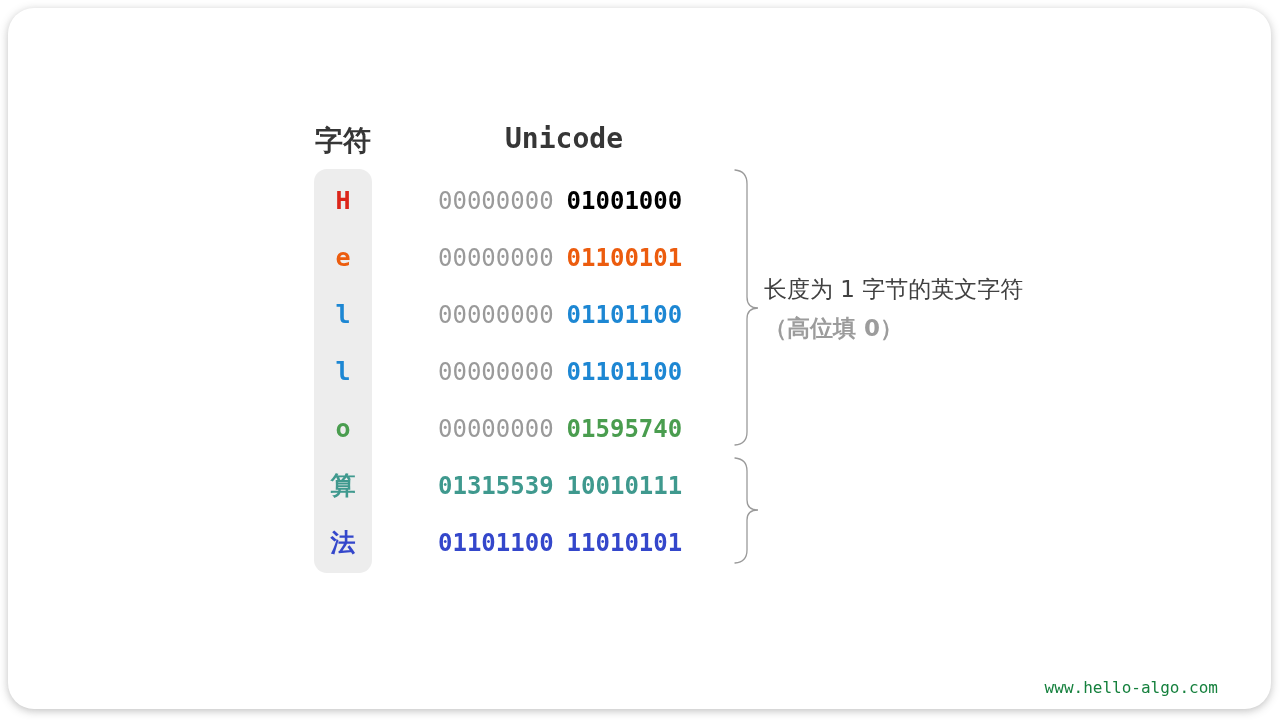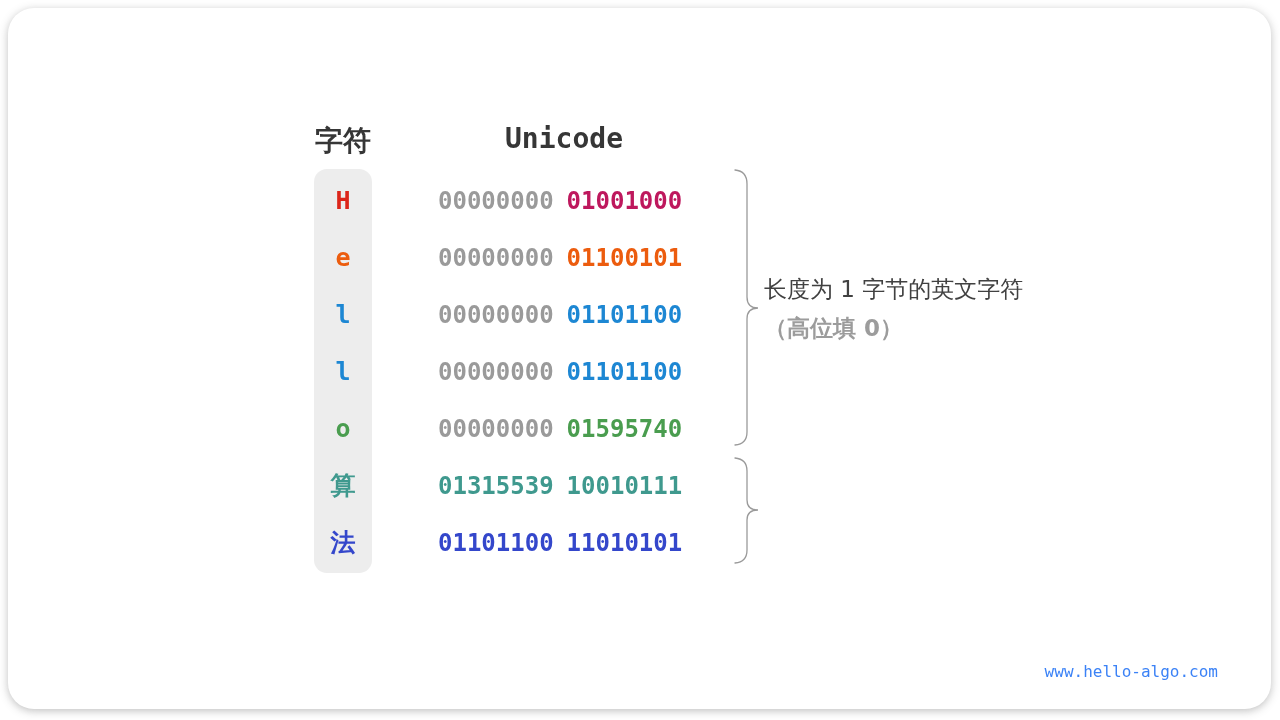--- a/index.html
+++ b/index.html
@@ -60,21 +60,21 @@
   .bin-row {
     height: 57px;
     display: flex;
     align-items: center;
     font-family: "DejaVu Sans Mono", monospace;
     font-size: 24px;
     white-space: pre;
   }
   .byte { font-weight: bold; }
   .byte + .byte { margin-left: 13px; }
-  .byte.padded { color: #9a9a9a; font-weight: bold; }
+  .byte.padded { color: #9a9a9a; font-weight: normal; }
 
   .braces-svg { position: absolute; left: 0; top: 0; width: 1280px; height: 720px; pointer-events: none; }
   .braces-svg path { fill: none; stroke: #9a9a9a; stroke-width: 1.3; stroke-linecap: round; }
 
   .annot {
     position: absolute;
     left: 756px;
     width: 348px;
     text-align: left;
     font-size: 23px;
@@ -86,24 +86,24 @@
   .annot-2 { top: 486px; }
   .annot .note {
     margin-top: 9px;
     color: #9c9c9c;
     font-weight: bold;
   }
 
   .watermark {
     position: absolute;
     right: 53px;
-    bottom: 28px;
+    bottom: 12px;
     font-family: "DejaVu Sans Mono", monospace;
     font-size: 16px;
-    color: #3b82f6;
+    color: #15803d;
   }
 </style>
 </head>
 <body>
 
 <div class="card">
 
   <div class="hdr hdr-char">字符</div>
   <div class="hdr hdr-unicode">Unicode</div>
 
@@ -111,21 +111,21 @@
   <div class="char-col" id="char-col">
       <div class="char-cell" style="color: rgb(220, 37, 26);">H</div>
       <div class="char-cell" style="color: rgb(236, 92, 14);">e</div>
       <div class="char-cell" style="color: rgb(29, 135, 211);">l</div>
       <div class="char-cell" style="color: rgb(29, 135, 211);">l</div>
       <div class="char-cell" style="color: rgb(74, 157, 79);">o</div>
       <div class="char-cell" style="color: rgb(63, 153, 142);">算</div>
       <div class="char-cell" style="color: rgb(52, 71, 203);">法</div>
     </div>
   <div class="bin-col" id="bin-col">
-      <div class="bin-row"><span class="byte padded">00000000</span><span class="byte" style="color: #be185d;">01001000</span></div>
+      <div class="bin-row"><span class="byte padded">00000000</span><span class="byte" style="color: #000000;">01001000</span></div>
       <div class="bin-row"><span class="byte padded">00000000</span><span class="byte" style="color: rgb(236, 92, 14);">01100101</span></div>
       <div class="bin-row"><span class="byte padded">00000000</span><span class="byte" style="color: rgb(29, 135, 211);">01101100</span></div>
       <div class="bin-row"><span class="byte padded">00000000</span><span class="byte" style="color: rgb(29, 135, 211);">01101100</span></div>
       <div class="bin-row"><span class="byte padded">00000000</span><span class="byte" style="color: rgb(74, 157, 79);">01595740</span></div>
       <div class="bin-row"><span class="byte" style="color: rgb(63, 153, 142);">01315539</span><span class="byte" style="color: rgb(63, 153, 142);">10010111</span></div>
       <div class="bin-row"><span class="byte" style="color: rgb(52, 71, 203);">01101100</span><span class="byte" style="color: rgb(52, 71, 203);">11010101</span></div>
     </div>
 
   <svg class="braces-svg" viewBox="0 0 1280 720">
     <path d="M 727 162 Q 739 163 739 176 L 739 289 Q 739 300 750 300 Q 739 300 739 311 L 739 424 Q 739 436 727 437"></path>

